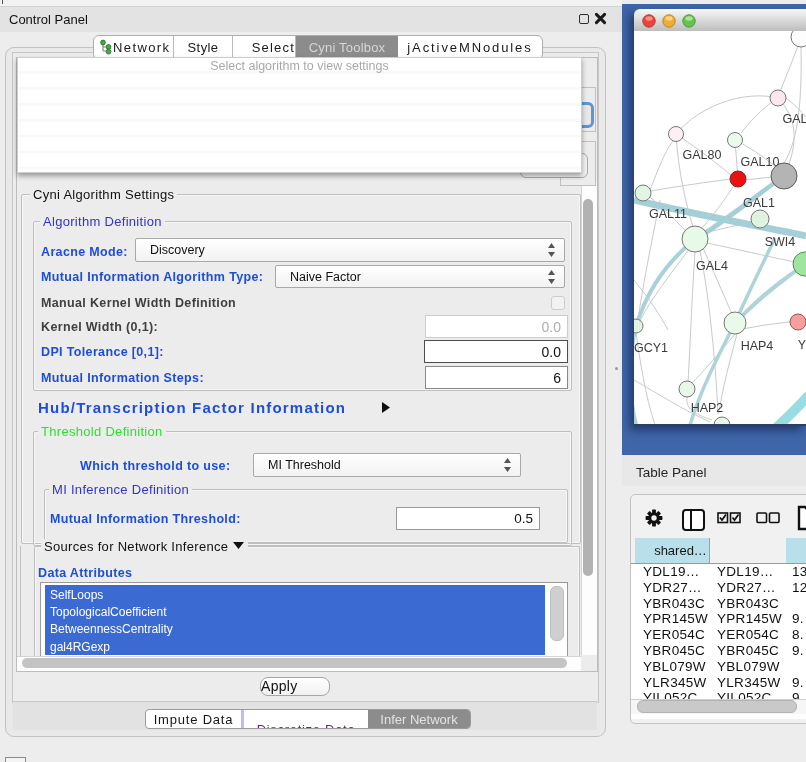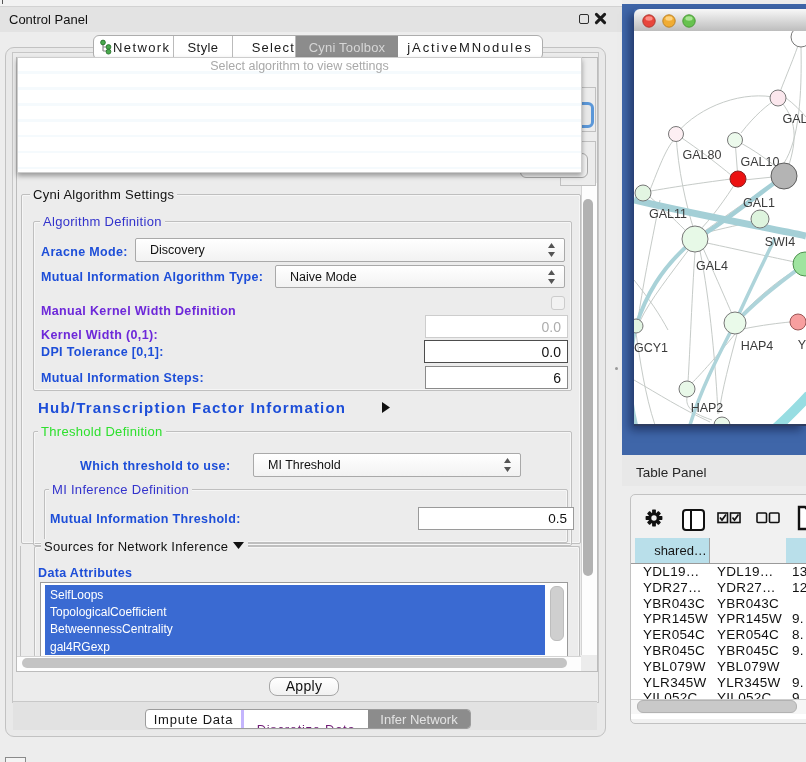--- a/index.html
+++ b/index.html
@@ -1,20 +1,20 @@
 <!DOCTYPE html>
 <html><head>
 <meta charset="utf-8">
 <style>
 html,body{margin:0;padding:0;}
 body{width:806px;height:762px;position:relative;overflow:hidden;
   font-family:"Liberation Sans",sans-serif;background:#ededed;}
 .abs{position:absolute;}
 .lbl{font-size:12.5px;font-weight:bold;color:#1d4ed8;white-space:nowrap;letter-spacing:0.35px;}
-.glbl{font-size:12.5px;font-weight:bold;color:#6d28d9;white-space:nowrap;letter-spacing:0.35px;margin-top:8px;}
+.glbl{font-size:12.5px;font-weight:bold;color:#404040;white-space:nowrap;letter-spacing:0.35px;}
 .combo{position:absolute;background:linear-gradient(#ffffff,#f2f2f2);
   border:1px solid #a9a9a9;border-radius:2px;font-size:12.5px;color:#111;}
 .combo .tx{position:absolute;left:14px;top:4px;}
 .arrows{position:absolute;right:8px;top:3px;width:9px;height:16px;}
 .field{position:absolute;background:#fff;font-size:14px;color:#111;
   text-align:right;text-decoration:underline;}
 .fieldtx{position:absolute;right:6px;top:3px;}
 .groupbox{position:absolute;border:1px solid #bfbfbf;border-radius:2px;
   box-shadow:inset 0 0 0 1px rgba(255,255,255,.55);}
 .gtitle{position:absolute;top:-8px;background:#ececec;padding:0 3px;
@@ -74,21 +74,21 @@
 <div class="lbl abs" style="left:41px;top:245px;">Aracne Mode:</div>
 <div class="combo" style="left:135px;top:238px;width:428px;height:22px;">
  <span class="tx">Discovery</span>
  <svg class="arrows" viewBox="0 0 9 16">
       <path d="M4.5 1 L8 6 L1 6 Z M4.5 15 L8 10 L1 10 Z" fill="#555"></path>
     </svg>
 </div>
 
 <div class="lbl abs" style="left:41px;top:270px;">Mutual Information Algorithm Type:</div>
 <div class="combo" style="left:275px;top:265px;width:288px;height:21px;">
- <span class="tx">Naive Mode</span>
+ <span class="tx">Naive Factor</span>
  <svg class="arrows" viewBox="0 0 9 16">
       <path d="M4.5 1 L8 6 L1 6 Z M4.5 15 L8 10 L1 10 Z" fill="#555"></path>
     </svg>
 </div>
 
 <div class="glbl abs" style="left:41px;top:296px;">Manual Kernel Width Definition</div>
 <div class="abs" style="left:551px;top:296px;width:12px;height:12px;border:1px solid #cccccc;border-radius:3px;background:#f2f2f2;"></div>
 
 <div class="glbl abs" style="left:41px;top:320px;">Kernel Width (0,1):</div>
 <div class="field" style="left:425px;top:315px;width:141px;height:21px;border:1px solid #cdcdcd;color:#adadad;">
@@ -118,21 +118,21 @@
  <span class="tx">MI Threshold</span>
  <svg class="arrows" viewBox="0 0 9 16">
       <path d="M4.5 1 L8 6 L1 6 Z M4.5 15 L8 10 L1 10 Z" fill="#555"></path>
     </svg>
 </div>
 
 <div class="groupbox" style="left:44px;top:489px;width:522px;height:52px;">
  <div class="gtitle" style="left:4px;color:#3333cc;">MI Inference Definition</div>
 </div>
 <div class="lbl abs" style="left:50px;top:512px;">Mutual Information Threshold:</div>
-<div class="field" style="left:418px;top:507px;width:142px;height:21px;border:1px solid #9a9a9a;font-size:13.5px;padding-left:12px;">
+<div class="field" style="left:396px;top:507px;width:142px;height:21px;border:1px solid #9a9a9a;font-size:13.5px;">
  <span class="fieldtx">0.5</span>
   </div>
 
 <div class="abs" style="left:20px;top:546px;width:1px;height:110px;background:#c2c2c2;"></div>
 <div class="groupbox" style="left:34px;top:546px;width:544px;height:110px;border-bottom:none;">
  <div class="gtitle" style="left:6px;color:#111;">Sources for Network Inference
   <svg width="13" height="9" viewBox="0 0 13 9" style="vertical-align:1px;">
         <path d="M1 1 L12 1 L6.5 8 Z" fill="#111"></path>
       </svg>
  </div>
@@ -140,21 +140,21 @@
 <div class="lbl abs" style="left:38px;top:566px;">Data Attributes</div>
 
 <div class="abs" style="left:40px;top:582px;width:526px;height:75px;background:#ffffff;border:1px solid #9a9a9a;overflow:hidden;">
  <div style="position:absolute;left:4px;top:2px;width:500px;height:70px;background:#3a6ad2;"></div>
  <div style="position:absolute;left:9px;top:4px;font-size:12px;color:#fff;line-height:17.2px;">
    SelfLoops<br>TopologicalCoefficient<br>BetweennessCentrality<br>gal4RGexp
  </div>
  <div style="position:absolute;left:509px;top:3px;width:12px;height:53px;background:#cfcfcf;border:1px solid #bdbdbd;border-radius:6px;"></div>
 </div>
 
-<div class="abs" style="left:269px;top:677px;width:68px;height:17px;background:linear-gradient(#ffffff,#f1f1f1);border:1px solid #a6a6a6;border-radius:8px;text-align:center;font-size:14px;letter-spacing:0.3px;color:#111;line-height:17px;">Apply</div>
+<div class="abs" style="left:260px;top:677px;width:68px;height:17px;background:linear-gradient(#ffffff,#f1f1f1);border:1px solid #a6a6a6;border-radius:8px;text-align:left;font-size:14px;letter-spacing:0.3px;color:#111;line-height:17px;">Apply</div>
 
 <div class="abs" style="left:13px;top:701px;width:584px;height:28px;background:#e2e2e2;border-top:1px solid #c8c8c8;"></div>
 <div class="abs" style="left:145px;top:709px;width:324px;height:18px;background:#fff;border:1px solid #9c9c9c;border-radius:4px;overflow:hidden;display:flex;">
  <div style="width:95px;border-right:3px solid #c4b5fd;text-align:center;font-size:13px;letter-spacing:0.8px;color:#161616;padding-top:2px;">Impute Data</div>
  <div style="width:124px;text-align:center;font-size:13px;letter-spacing:0.7px;color:#701a75;padding-top:12px;">Discretize Data</div>
  <div style="flex:1;background:#8c8c8c;text-align:center;font-size:13px;color:#e3e3e3;padding-top:2px;">Infer Network</div>
 </div>
 
 <div class="abs" style="left:560px;top:87px;width:34px;height:43px;border:1px solid #c0c0c0;background:#ececec;"></div>
 <div class="abs" style="left:548px;top:102px;width:40px;height:20px;border:3px solid #5b97d8;border-radius:6px;background:#e8e8e8;"></div>

